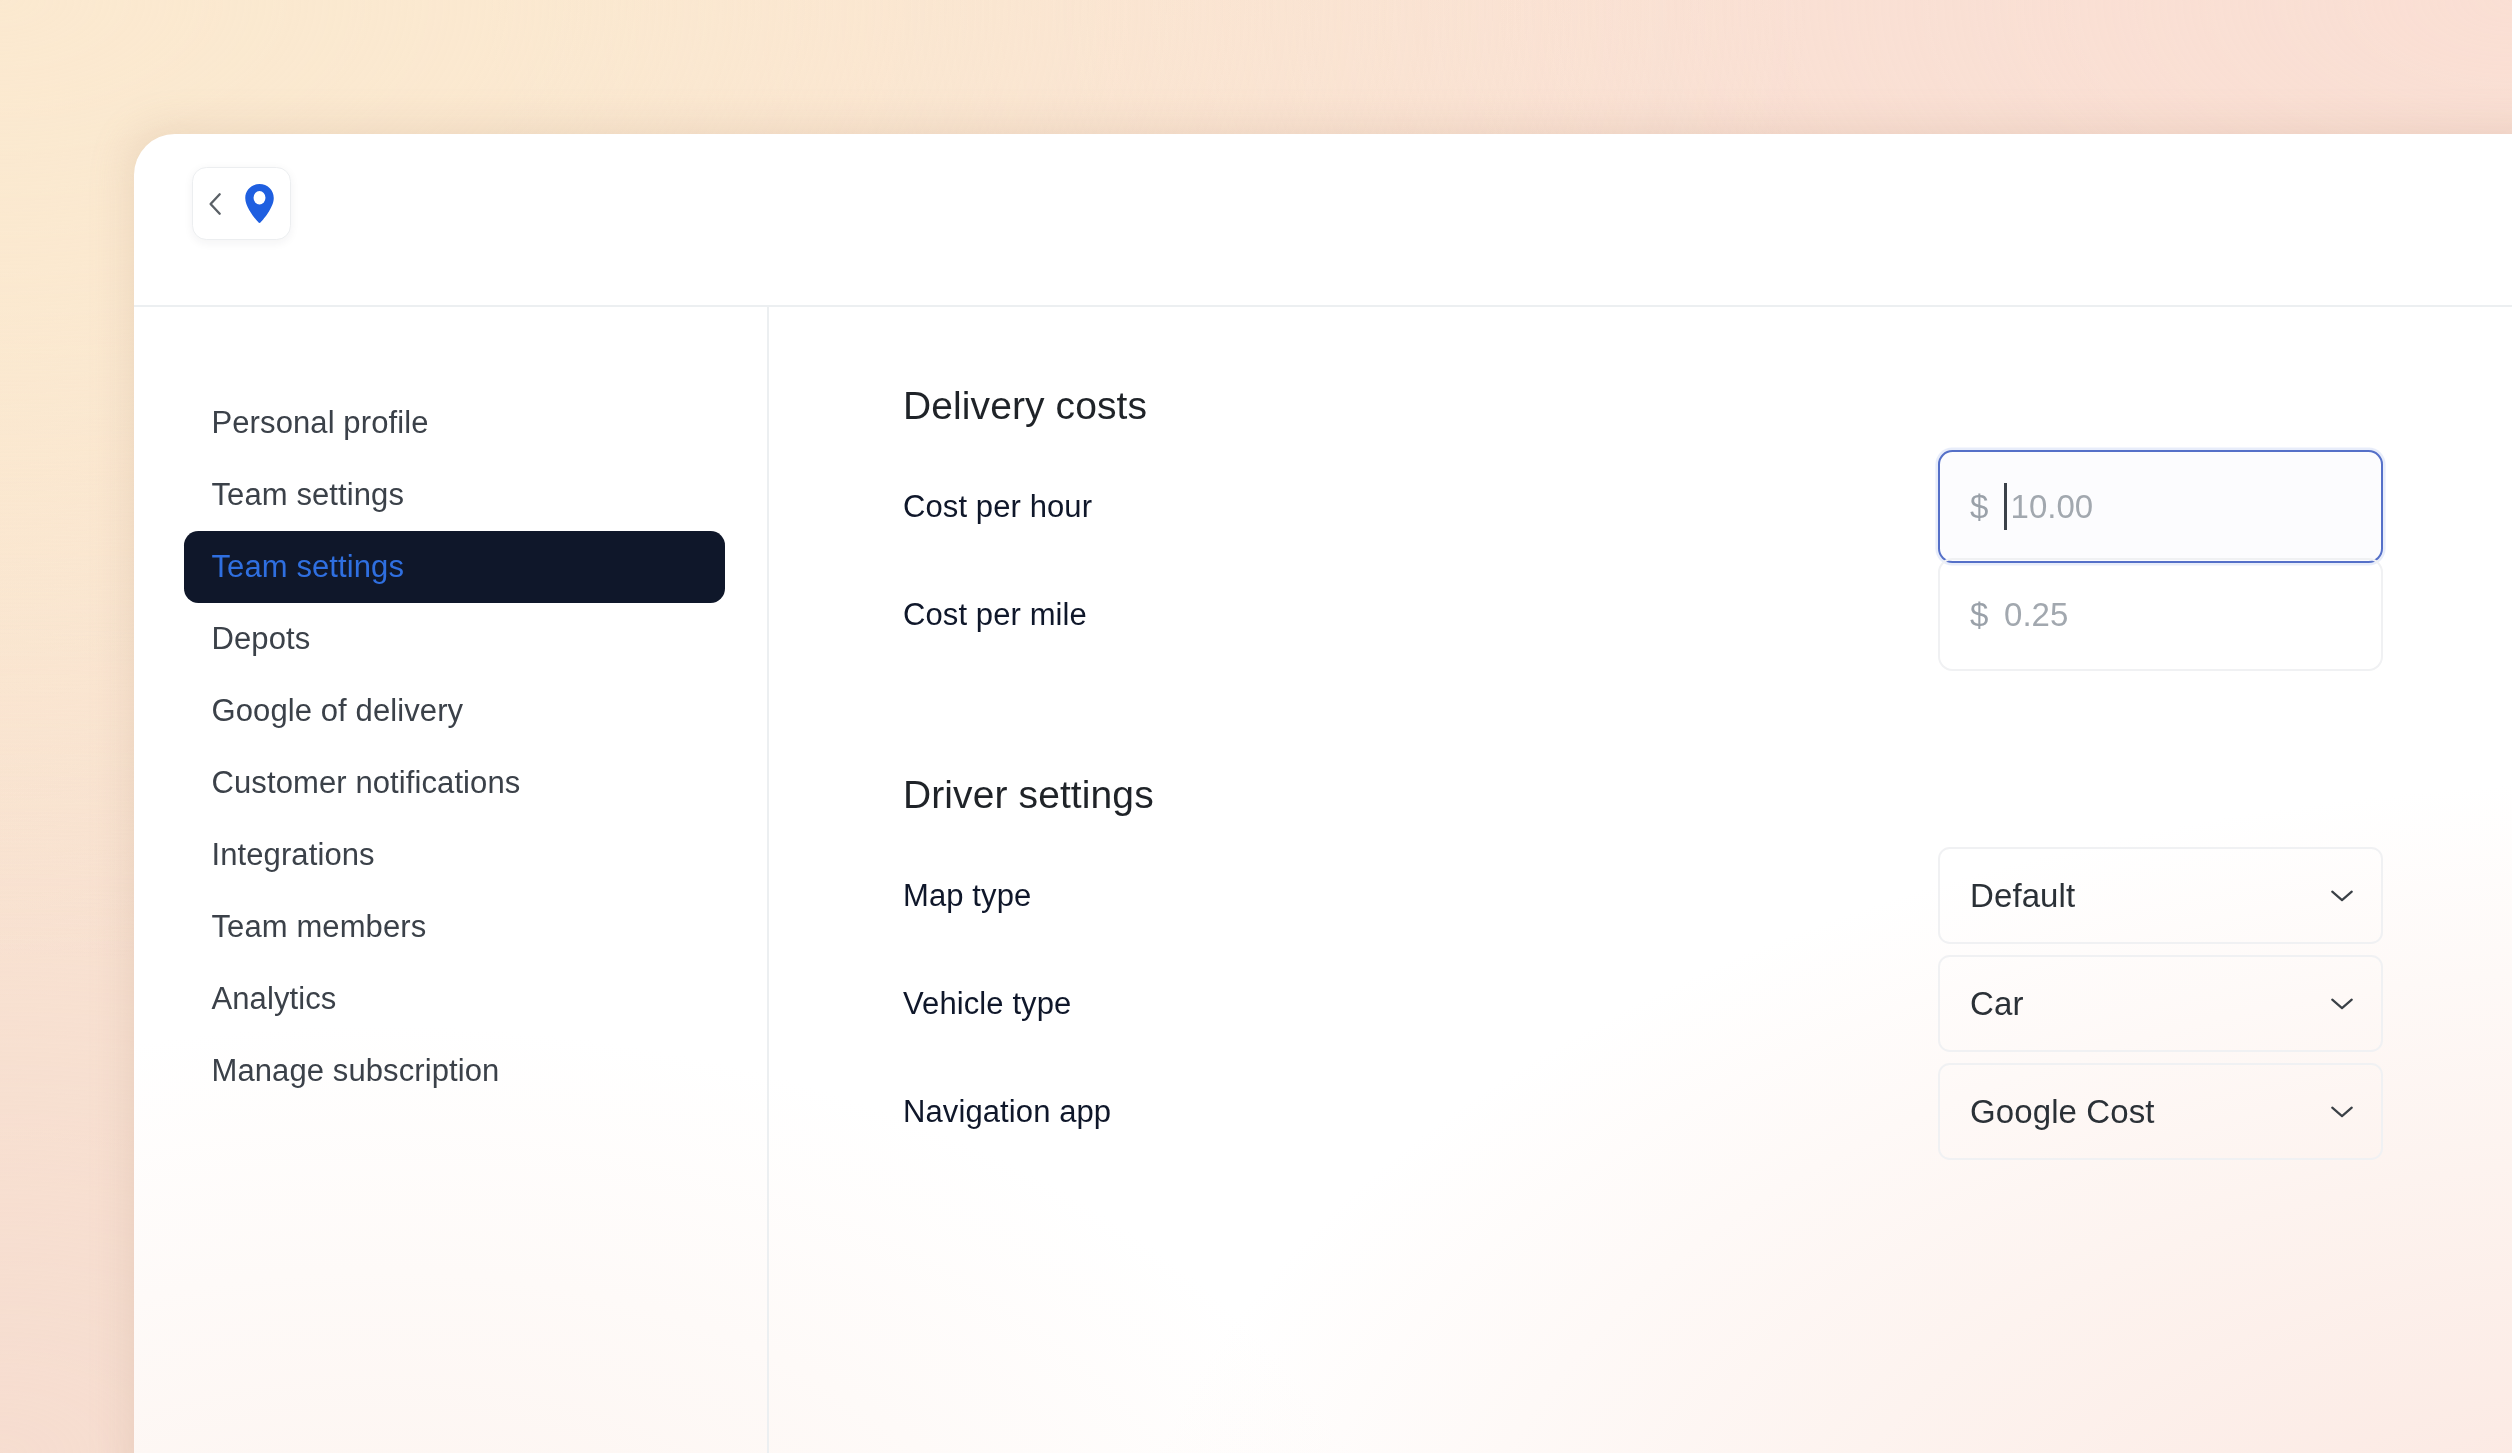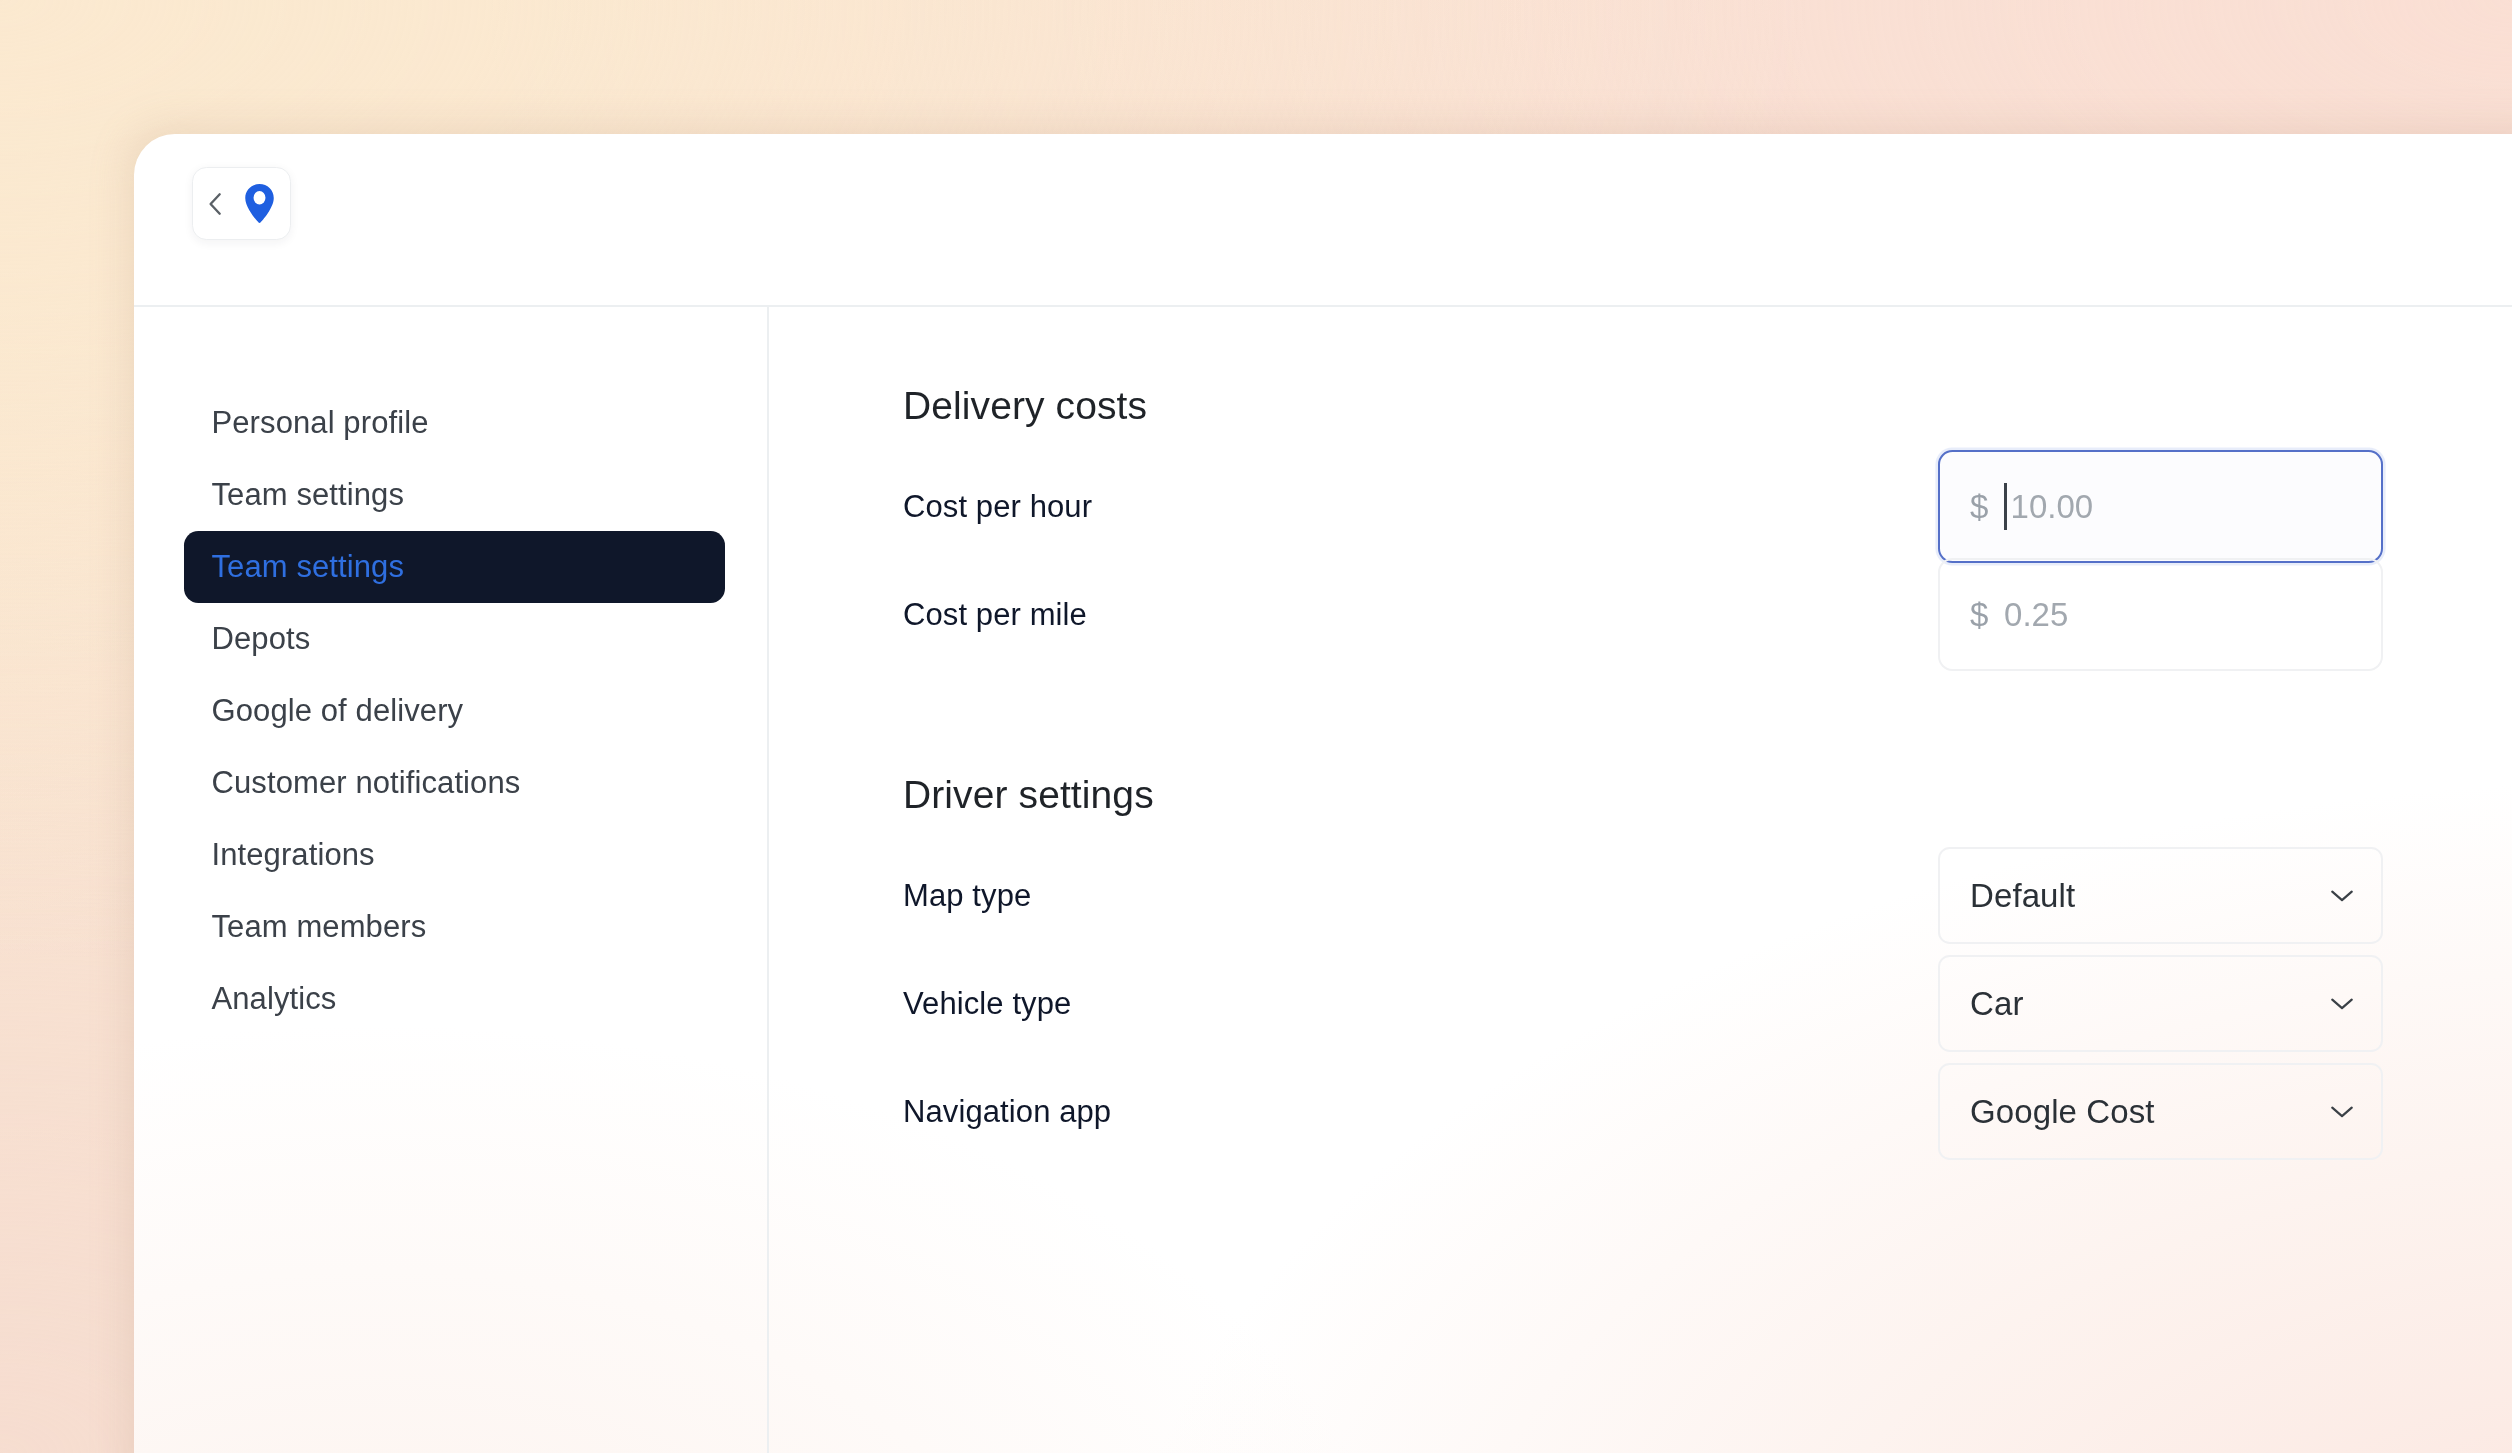--- a/index.html
+++ b/index.html
@@ -202,20 +202,23 @@
       </div>
       <div class="nav-item">
         <span>Integrations</span>
       </div>
       <div class="nav-item">
         <span>Team members</span>
       </div>
       <div class="nav-item">
         <span>Analytics</span>
       </div>
+      <div class="nav-item">
+        <span>Manage subscription</span>
+      </div>
     </nav>
 
     <main class="main">
 
       <h2 class="section-title">Delivery costs</h2>
 
       <div class="field-row">
         <span class="field-label">Cost per hour</span>
         <div class="field-control">
           <div class="money-input focused">

